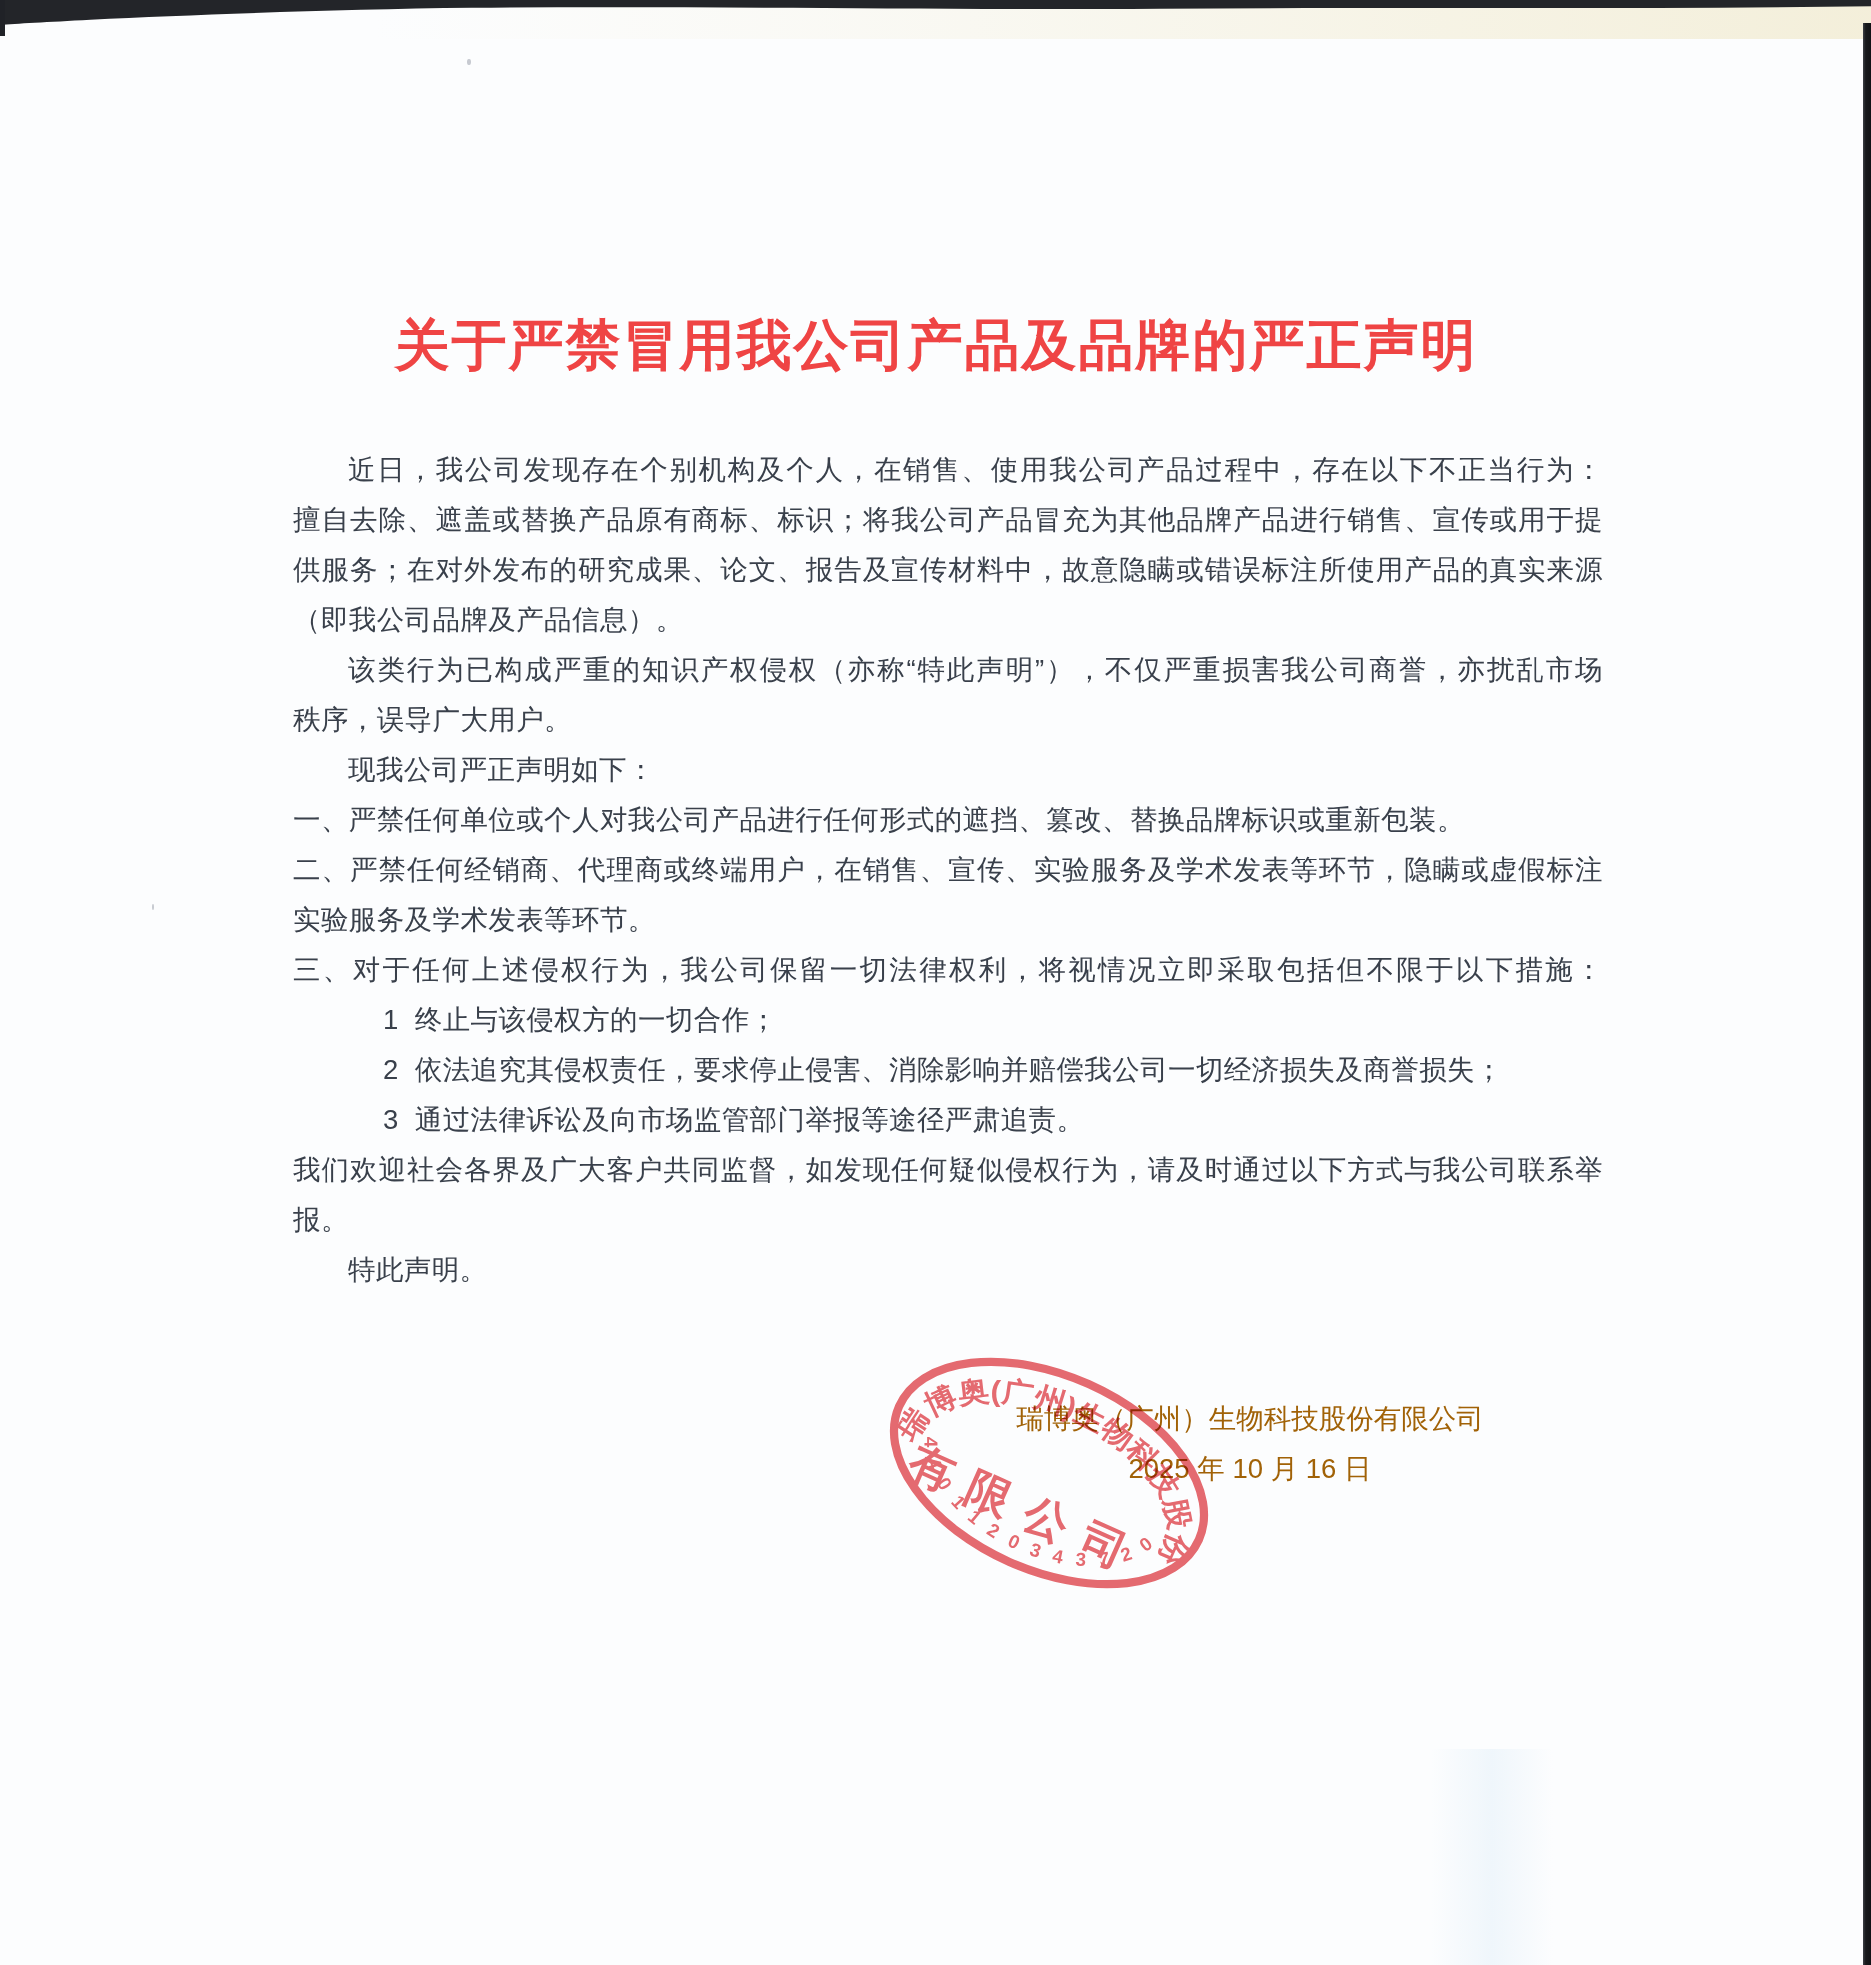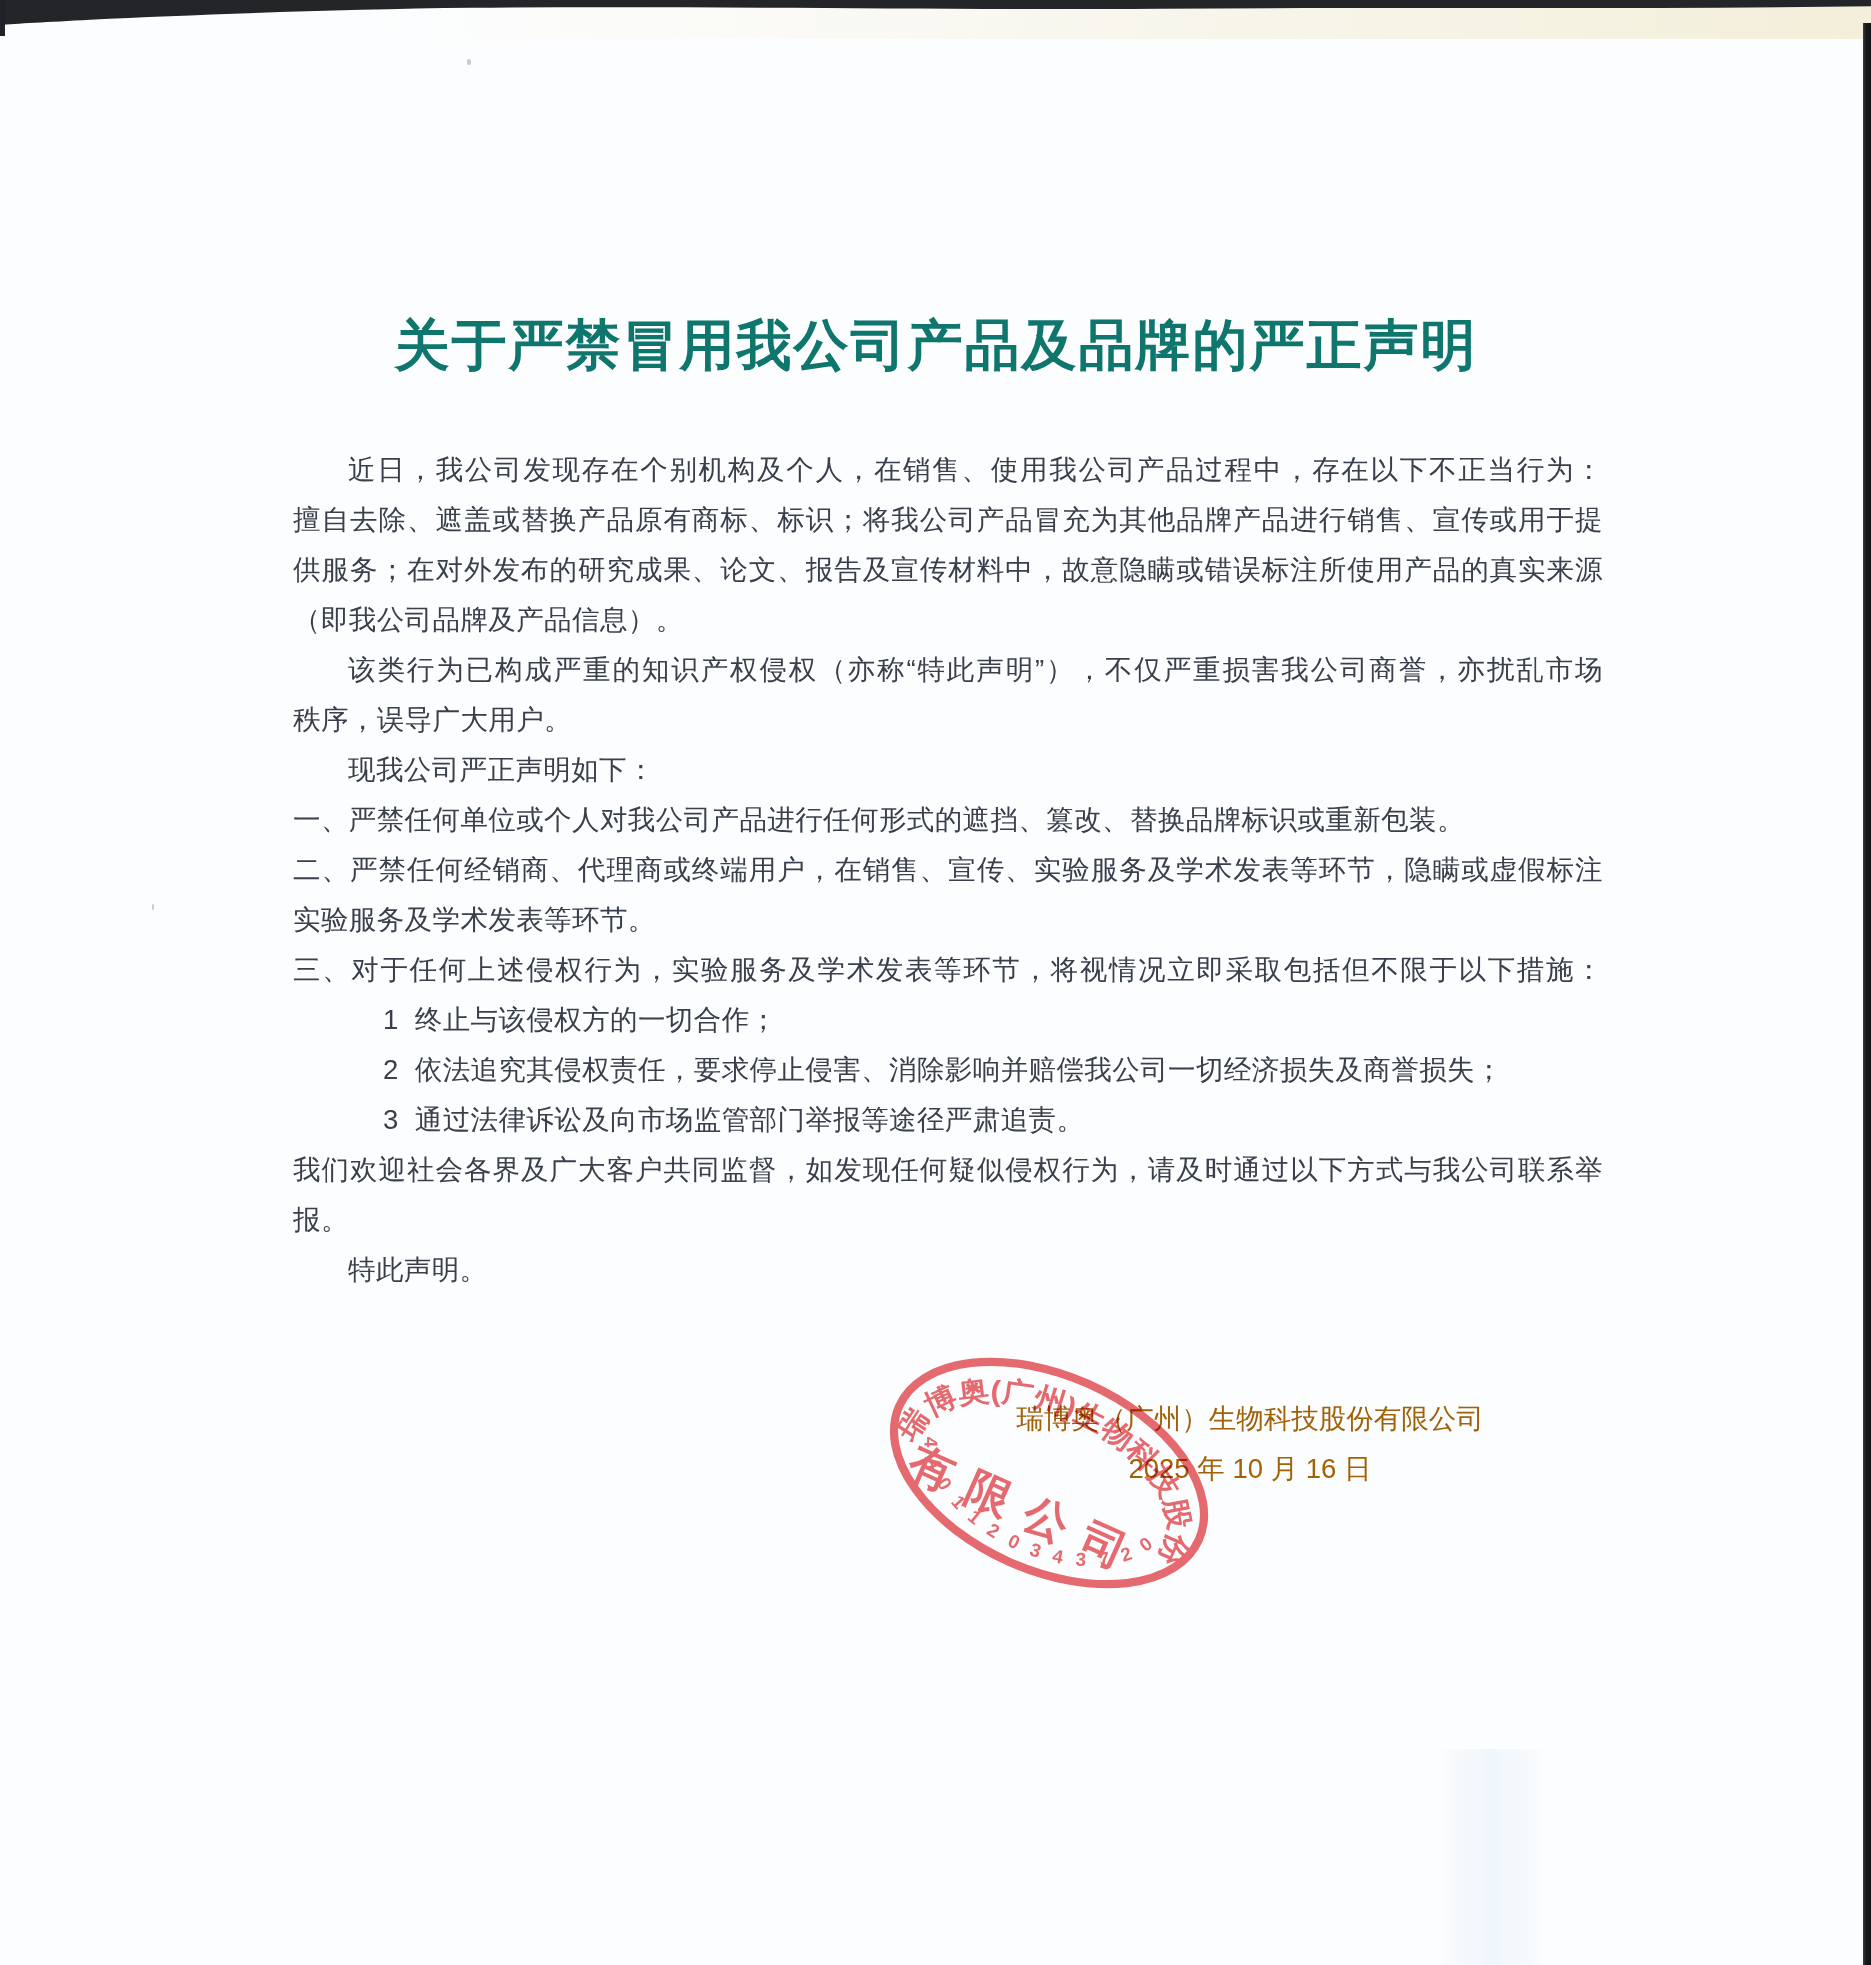--- a/index.html
+++ b/index.html
@@ -17,21 +17,21 @@
     background:linear-gradient(to right,#3c3f45 0%, #17191c 30%, #101114 100%);z-index:4;}
   .streak-blue{position:absolute;top:1749px;left:1431px;width:122px;height:898px;
     background:linear-gradient(to right, rgba(215,233,246,0), rgba(215,233,246,0.35), rgba(215,233,246,0));z-index:0;}
   .speck{position:absolute;border-radius:50%;background:#9aa1ab;opacity:.55;z-index:2;}
   .speck.s1{left:467px;top:59px;width:3.5px;height:6.3px;}
   .speck.s2{left:152px;top:904px;width:2.4px;height:5.5px;}
 
   
   .doc-title{
     position:absolute;top:309px;left:0;width:1872px;text-align:center;
-    font-size:55px;font-weight:bold;letter-spacing:2px;color:#0f766e;z-index:2;
+    font-size:55px;font-weight:bold;letter-spacing:2px;color:#ef4444;z-index:2;
   }
   .body-text{
     position:absolute;left:293px;top:445px;width:1310px;z-index:2;
     font-size:27.5px;line-height:50px;letter-spacing:0.4px;color:#39404b;
   }
   .line{height:50px;overflow:visible;}
   .line.justify{text-align:justify;text-align-last:justify;}
   .line.indent{text-indent:55px;}
   .line.item{padding-left:90px;white-space:pre-wrap;}
 
@@ -67,21 +67,21 @@
   <div class="line indent justify">近日，我公司发现存在个别机构及个人，在销售、使用我公司产品过程中，存在以下不正当行为：</div>
   <div class="line justify">擅自去除、遮盖或替换产品原有商标、标识；将我公司产品冒充为其他品牌产品进行销售、宣传或用于提</div>
   <div class="line justify">供服务；在对外发布的研究成果、论文、报告及宣传材料中，故意隐瞒或错误标注所使用产品的真实来源</div>
   <div class="line">（即我公司品牌及产品信息）。</div>
   <div class="line indent justify">该类行为已构成严重的知识产权侵权（亦称“特此声明”），不仅严重损害我公司商誉，亦扰乱市场</div>
   <div class="line">秩序，误导广大用户。</div>
   <div class="line indent">现我公司严正声明如下：</div>
   <div class="line">一、严禁任何单位或个人对我公司产品进行任何形式的遮挡、篡改、替换品牌标识或重新包装。</div>
   <div class="line justify">二、严禁任何经销商、代理商或终端用户，在销售、宣传、实验服务及学术发表等环节，隐瞒或虚假标注</div>
   <div class="line">实验服务及学术发表等环节。</div>
-  <div class="line justify">三、对于任何上述侵权行为，实验服务及学术发表等环节，将视情况立即采取包括但不限于以下措施：</div>
+  <div class="line justify">三、对于任何上述侵权行为，我公司保留一切法律权利，将视情况立即采取包括但不限于以下措施：</div>
   <div class="line item">1  终止与该侵权方的一切合作；</div>
   <div class="line item">2  依法追究其侵权责任，要求停止侵害、消除影响并赔偿我公司一切经济损失及商誉损失；</div>
   <div class="line item">3  通过法律诉讼及向市场监管部门举报等途径严肃追责。</div>
   <div class="line justify">我们欢迎社会各界及广大客户共同监督，如发现任何疑似侵权行为，请及时通过以下方式与我公司联系举</div>
   <div class="line">报。</div>
   <div class="line indent">特此声明。</div>
 </div>
 
 <div class="signature">
   <div class="sig-company">瑞博奥（广州）生物科技股份有限公司</div>

